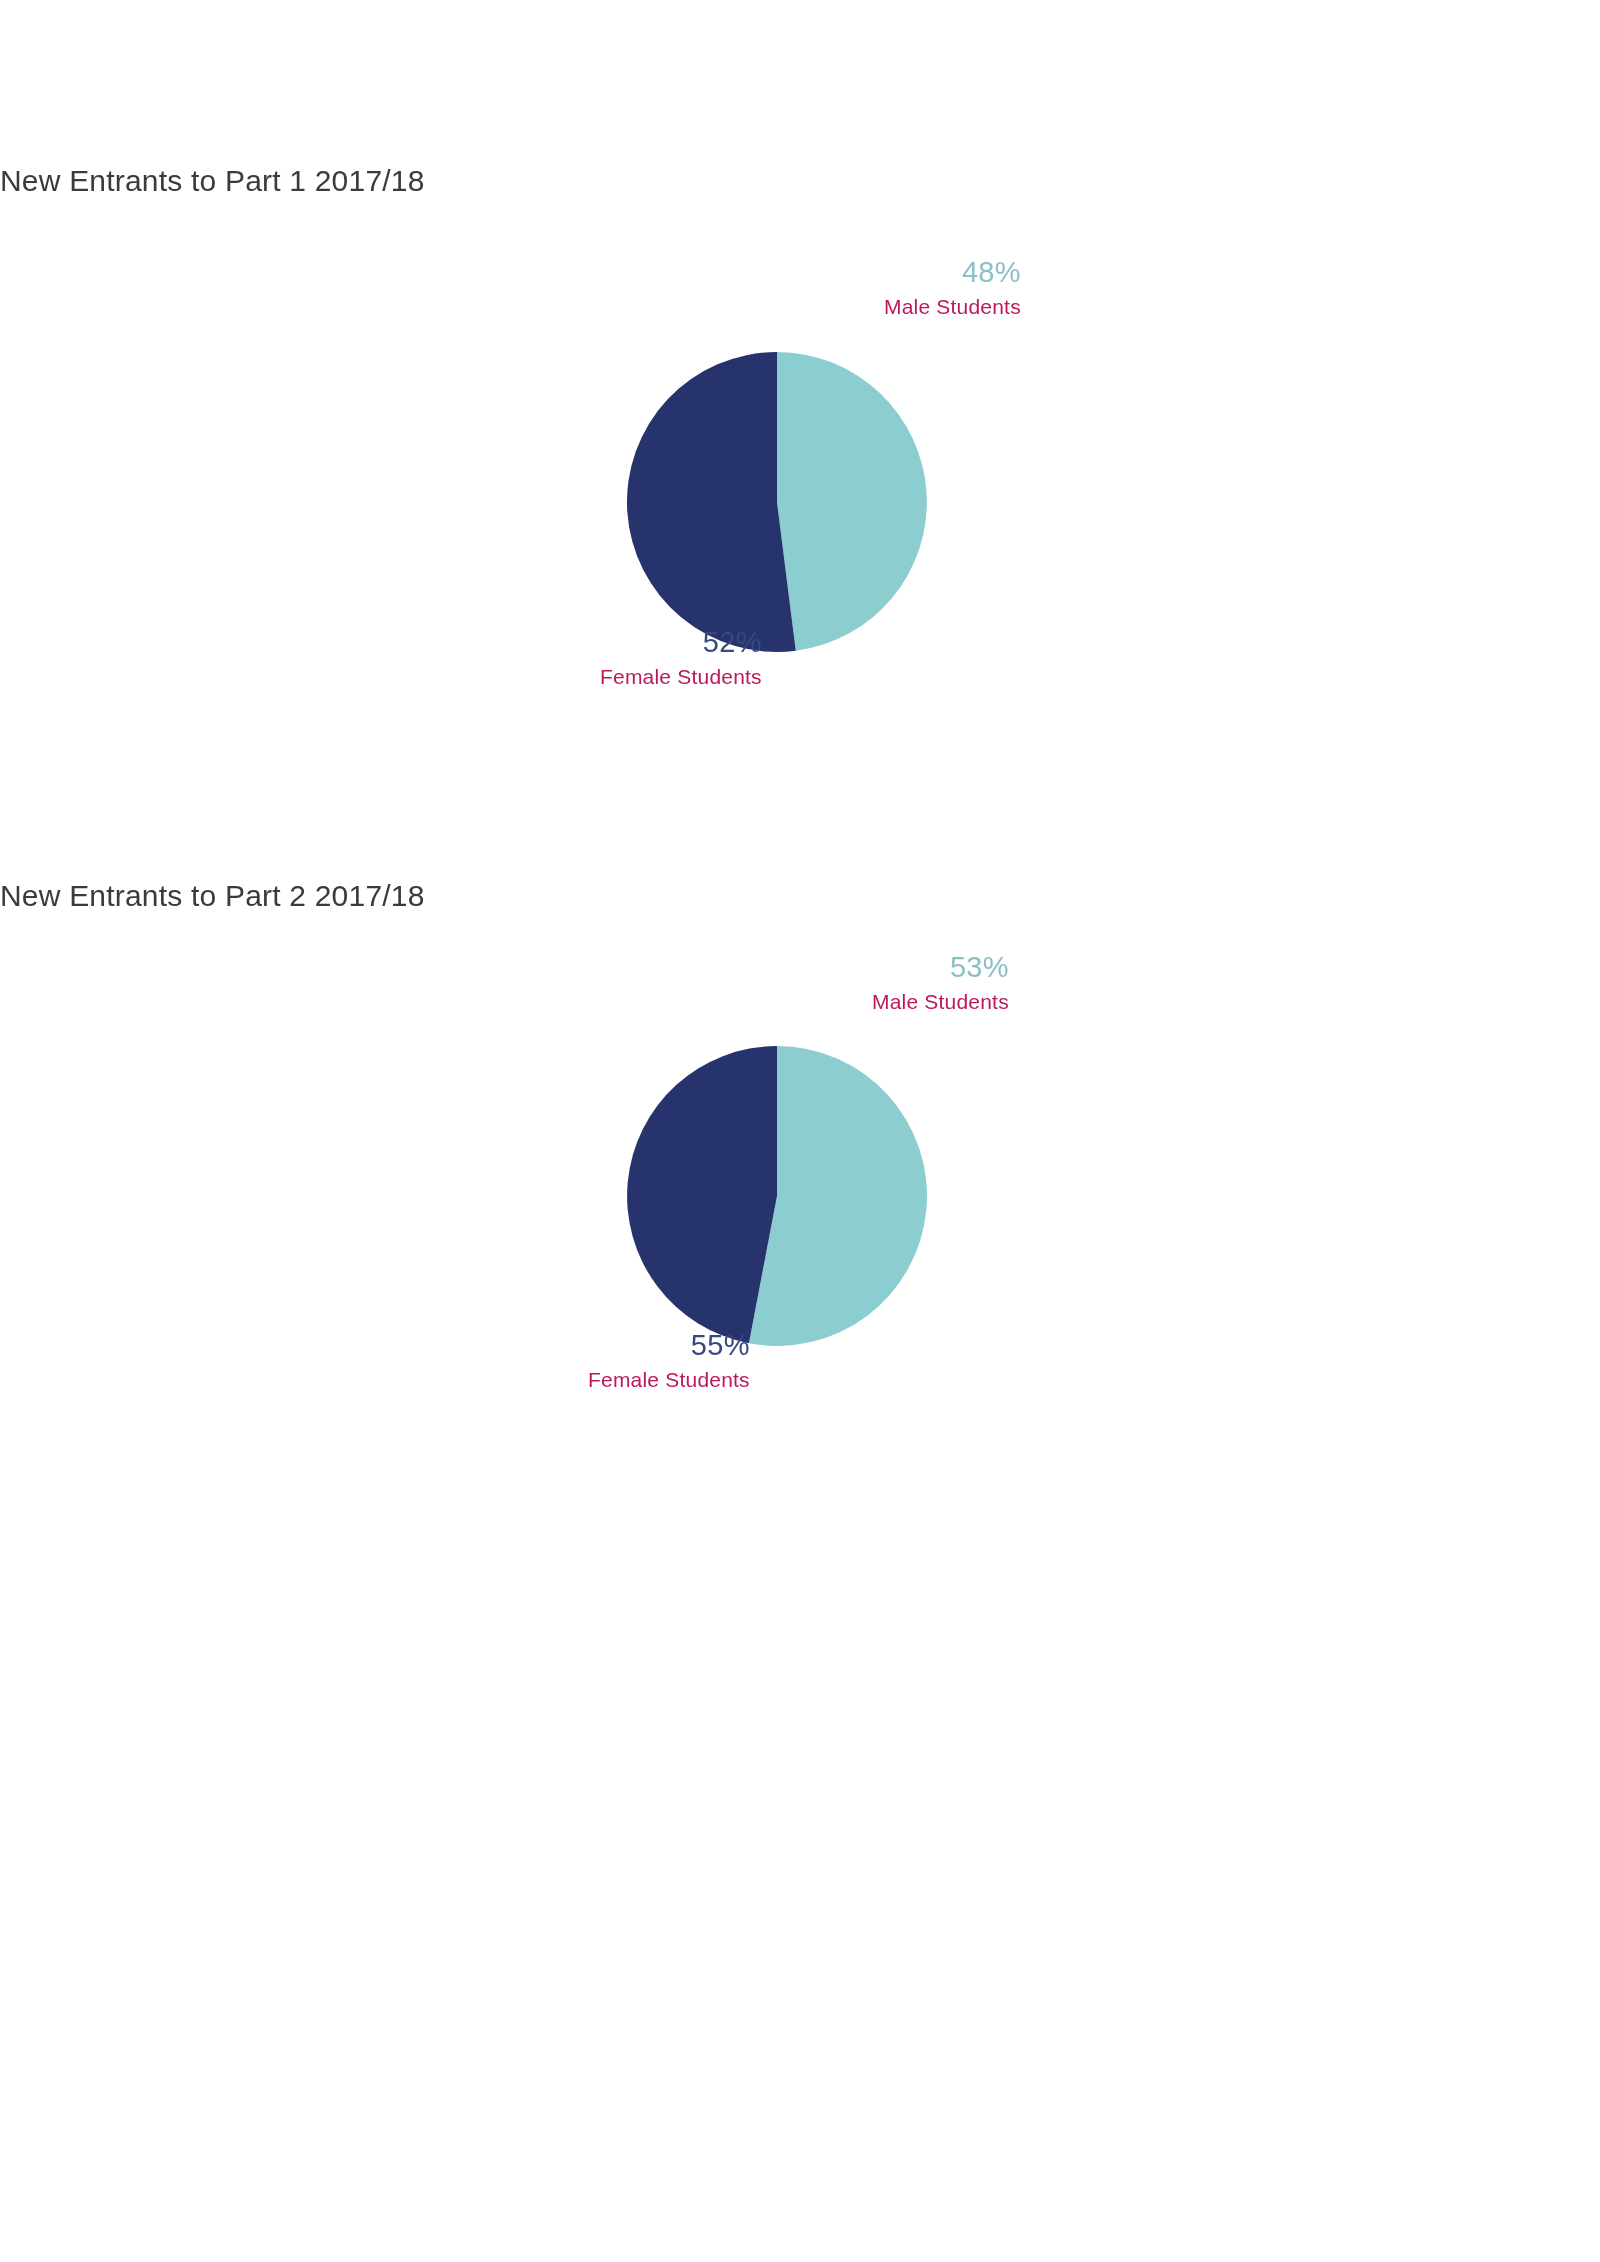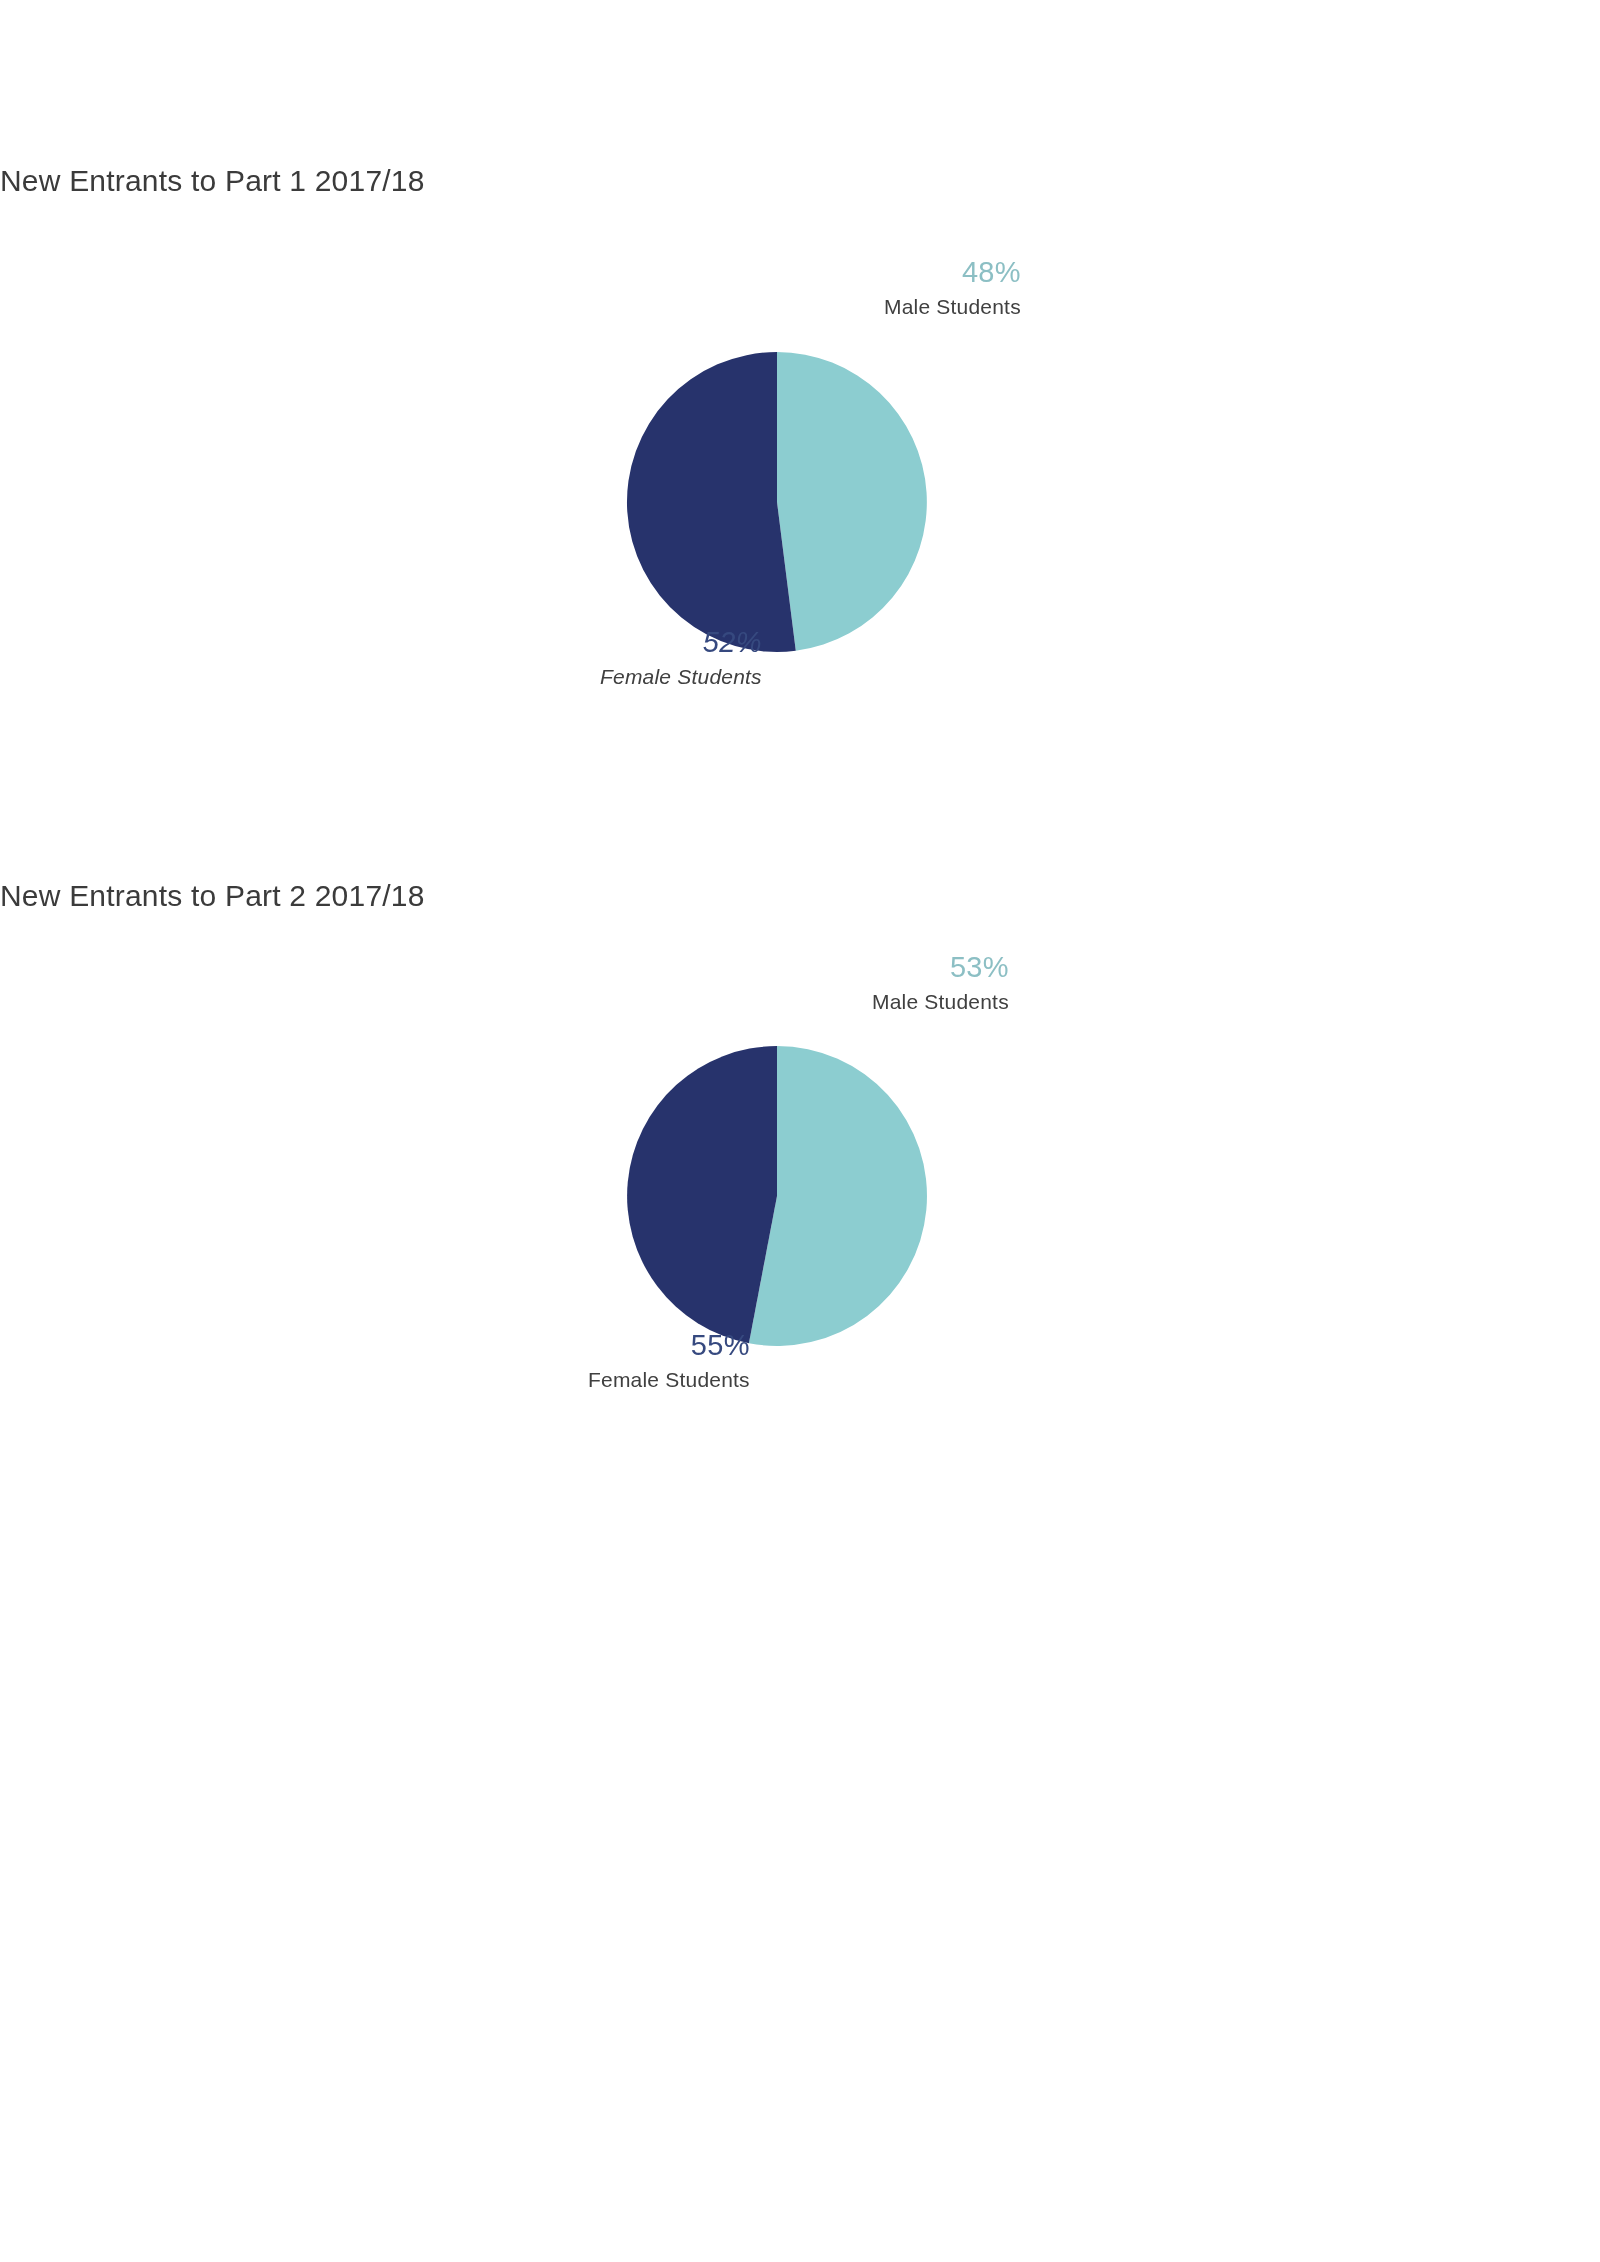--- a/index.html
+++ b/index.html
@@ -64,21 +64,21 @@
     font-size: 29px;
     font-weight: 400;
     letter-spacing: 0.3px;
     margin-bottom: 9px;
     text-align: right;
   }
   .callout .cat {
     display: block;
     font-size: 21px;
     font-weight: 400;
-    color: #404040;
+    color: #be185d;
     letter-spacing: 0.2px;
   }
   .callout.teal .pct { color: #8cbfc4; }
   .callout.navy .pct { color: #36497f; }
 </style>
 </head>
 <body>
 
 <div class="page">
 
@@ -94,21 +94,21 @@
 
           <path fill="#27336C" d="M 50 50 L 56.14 98.61 A 49 49 0 1 1 50.00 1.00 Z"></path>
         </svg>
       </div>
 
       <div class="callout teal" style="left:884px; top:60px;">
         <span class="pct">48%</span>
         <span class="cat">Male Students</span>
       </div>
 
-      <div class="callout navy" style="left:600px; top:430px;font-style:italic;">
+      <div class="callout navy" style="left:600px; top:430px;">
         <span class="pct">52%</span>
         <span class="cat">Female Students</span>
       </div>
 
     </div>
   </div>
 
   <div class="chart-block" style="top:879px;">
     <div class="chart-title">New Entrants to Part 2 2017/18</div>
 

